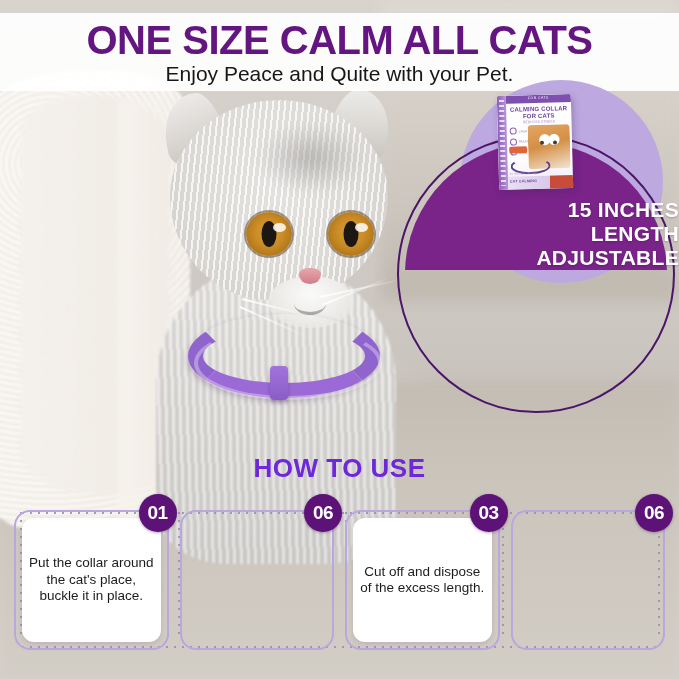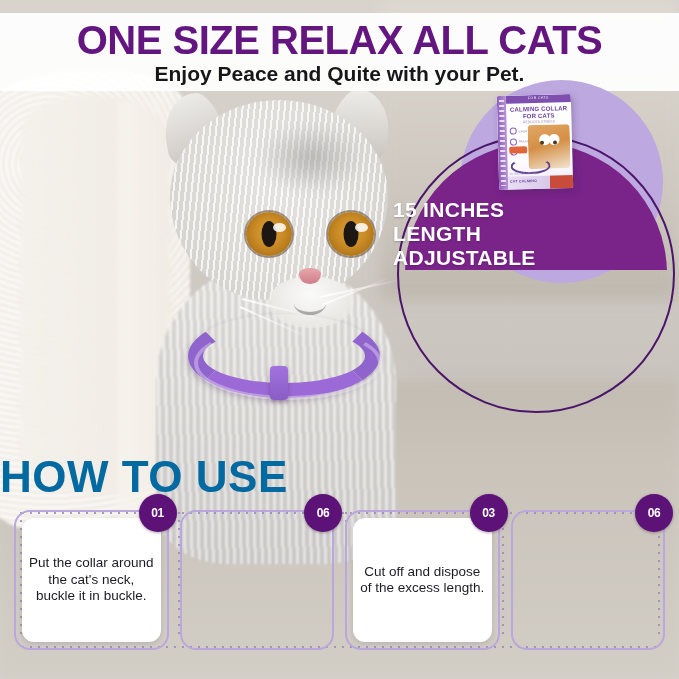--- a/index.html
+++ b/index.html
@@ -220,21 +220,21 @@
     letter-spacing: -0.5px;
     color: #63167f;
     line-height: 1;
     white-space: nowrap;
   }
   .subhead {
     position: absolute;
     left: 0; right: 0; top: 63px;
     text-align: center;
     font-size: 21px;
-    font-weight: 700;
+    font-weight: 400;
     color: #17171a;
     line-height: 1;
     white-space: nowrap;
   }
 
   
   .badge-wrap {
     position: absolute;
     left: 393px;
     top: 88px;
@@ -265,21 +265,21 @@
   }
   .badge-clip {
     position: absolute;
     left: -10px; top: 52px;
     width: 306px; height: 130px;
     overflow: hidden;
   }
   .badge-text {
     position: absolute;
     left: 0; right: 0; top: 110px;
-    text-align: left;
+    text-align: right;
     color: #ffffff;
     font-size: 21px;
     font-weight: 700;
     line-height: 1.14;
     letter-spacing: 0.3px;
     text-shadow: 0 1px 2px rgba(40,10,55,0.25);
   }
   .badge-text span { display: block; }
 
   
@@ -406,24 +406,24 @@
     position: absolute;
     left: 11px; top: 76px;
     font-size: 3px;
     color: #a393b3;
   }
 
   
   .how-title {
     position: absolute;
     left: 0; right: 0; top: 455px;
-    text-align: left;
-    font-size: 44px;
+    text-align: center;
+    font-size: 26px;
     font-weight: 700;
-    color: #0369a1;
+    color: #6d28d9;
     letter-spacing: 0.5px;
     line-height: 1;
   }
 
   
   .steps {
     position: absolute;
     left: 14px;
     right: 14px;
     top: 510px;
@@ -461,21 +461,21 @@
     color: #1c1c20;
   }
   .step-num {
     position: absolute;
     right: -8px;
     top: -16px;
     width: 38px; height: 38px;
     border-radius: 50%;
     background: #5c1277;
     color: #ffffff;
-    font-size: 12px;
+    font-size: 19px;
     font-weight: 700;
     display: flex;
     align-items: center;
     justify-content: center;
     z-index: 3;
     box-shadow: 0 1px 3px rgba(40,10,55,0.35);
     letter-spacing: -0.5px;
   }
   .dots-v {
     position: absolute;
@@ -528,21 +528,21 @@
     </div>
 
     <div class="collar">
       <div class="collar-band"></div>
       <div class="collar-shine"></div>
       <div class="collar-buckle"></div>
     </div>
   </div>
 
   <div class="header-band"></div>
-  <div class="headline">ONE SIZE RELAX ALL CATS</div>
+  <div class="headline">ONE SIZE CALM ALL CATS</div>
   <div class="subhead">Enjoy Peace and Quite with your Pet.</div>
 
   <div class="badge-wrap">
     <div class="badge-lightcircle"></div>
     <div class="badge-outline"></div>
     <div class="badge-clip">
       <div class="badge-half" style="top:3px;left:22px;"></div>
     </div>
     <div class="badge-text">
       <span>15 INCHES</span>
@@ -595,21 +595,21 @@
   <div class="dots-v" style="left:20px;top:512px;"></div>
   <div class="dots-v" style="left:178px;top:512px;"></div>
   <div class="dots-v" style="left:345px;top:512px;"></div>
   <div class="dots-v" style="left:502px;top:512px;"></div>
   <div class="dots-v" style="left:658px;top:512px;"></div>
 
   <div class="steps">
     <div class="step">
       <div class="step-frame"></div>
       <div class="step-card">
-        <div class="step-text">Put the collar around the cat's neck, buckle it in buckle.</div>
+        <div class="step-text">Put the collar around the cat's place, buckle it in place.</div>
       </div>
       <div class="step-num">01</div>
     </div>
     <div class="step">
       <div class="step-frame"></div>
       <div class="step-num">06</div>
     </div>
     <div class="step">
       <div class="step-frame"></div>
       <div class="step-card">

